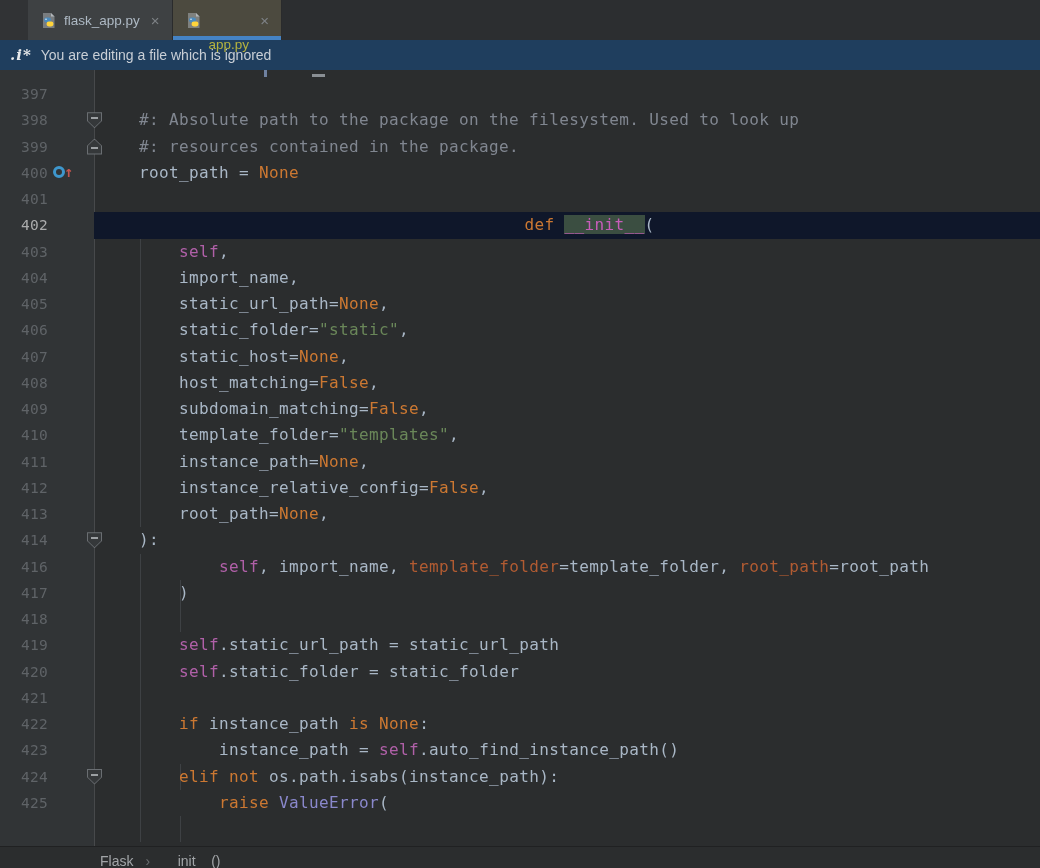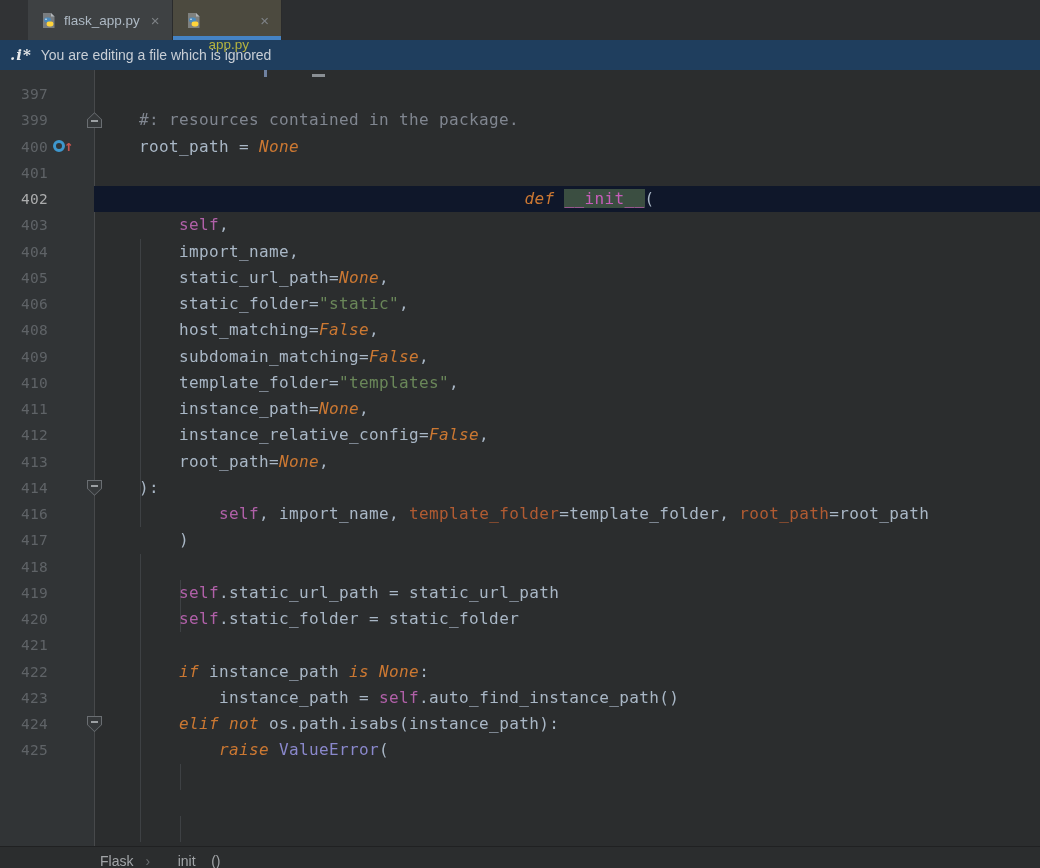--- a/index.html
+++ b/index.html
@@ -36,21 +36,21 @@
   .row.spacer { height:11px; }
   .num { width:45px; text-align:right; font-family:"DejaVu Sans Mono", monospace;
          font-size:14.5px; color:#5F6367; line-height:26.25px; letter-spacing:.3px;padding-left:21px; }
   .row.current .num { color:#ABACAD; }
   .icell { width:49px; position:relative; }
   .code { flex:1; padding-left:5px; font-family:"DejaVu Sans Mono", monospace;
           font-size:16px; letter-spacing:.37px; line-height:26.25px; white-space:pre; color:#A9B7C6; }
   .row.current .code { background:#0f172a;text-align:center; }
 
   .tok-d   { color:#A9B7C6; }
-  .tok-kw  { color:#CC7832;font-style:italic; }
+  .tok-kw  { color:#CC7832; }
   .tok-str { color:#6A8759; }
   .tok-cmt { color:#808690; }
   .tok-self{ color:#B060A8; }
   .tok-dun { color:#C75DBA; }
   .tok-kwa { color:#B15B32; }
   .tok-cls { color:#8A88CC; }
   .tok-hl  { background:#3B4E41; }
 
   
   .fold { position:absolute; right:-8px; top:5px; width:15px; height:16px; }
@@ -134,20 +134,31 @@
           <div class="num"></div>
           <div class="icell"></div>
           <div class="code" style="position: relative;"><div class="pmark1"></div><div class="pmark2"></div></div>
         </div>
         <div class="row">
           <div class="num">397</div>
           <div class="icell"></div>
           <div class="code"></div>
         </div>
         <div class="row">
+          <div class="num">398</div>
+          <div class="icell">
+            <div class="fold down">
+              <div class="outer"></div>
+              <div class="inner"></div>
+              <div class="minus"></div>
+            </div>
+          </div>
+          <div class="code"><span class="tok-cmt">    #: Absolute path to the package on the filesystem. Used to look up</span></div>
+        </div>
+        <div class="row">
           <div class="num">399</div>
           <div class="icell">
             <div class="fold up">
               <div class="outer"></div>
               <div class="inner"></div>
               <div class="minus"></div>
             </div>
           </div>
           <div class="code"><span class="tok-cmt">    #: resources contained in the package.</span></div>
         </div>
@@ -183,20 +194,25 @@
         </div>
         <div class="row">
           <div class="num">405</div>
           <div class="icell"></div>
           <div class="code"><span class="tok-d">        static_url_path=</span><span class="tok-kw">None</span><span class="tok-d">,</span></div>
         </div>
         <div class="row">
           <div class="num">406</div>
           <div class="icell"></div>
           <div class="code"><span class="tok-d">        static_folder=</span><span class="tok-str">"static"</span><span class="tok-d">,</span></div>
+        </div>
+        <div class="row">
+          <div class="num">407</div>
+          <div class="icell"></div>
+          <div class="code"><span class="tok-d">        static_host=</span><span class="tok-kw">None</span><span class="tok-d">,</span></div>
         </div>
         <div class="row">
           <div class="num">408</div>
           <div class="icell"></div>
           <div class="code"><span class="tok-d">        host_matching=</span><span class="tok-kw">False</span><span class="tok-d">,</span></div>
         </div>
         <div class="row">
           <div class="num">409</div>
           <div class="icell"></div>
           <div class="code"><span class="tok-d">        subdomain_matching=</span><span class="tok-kw">False</span><span class="tok-d">,</span></div>

